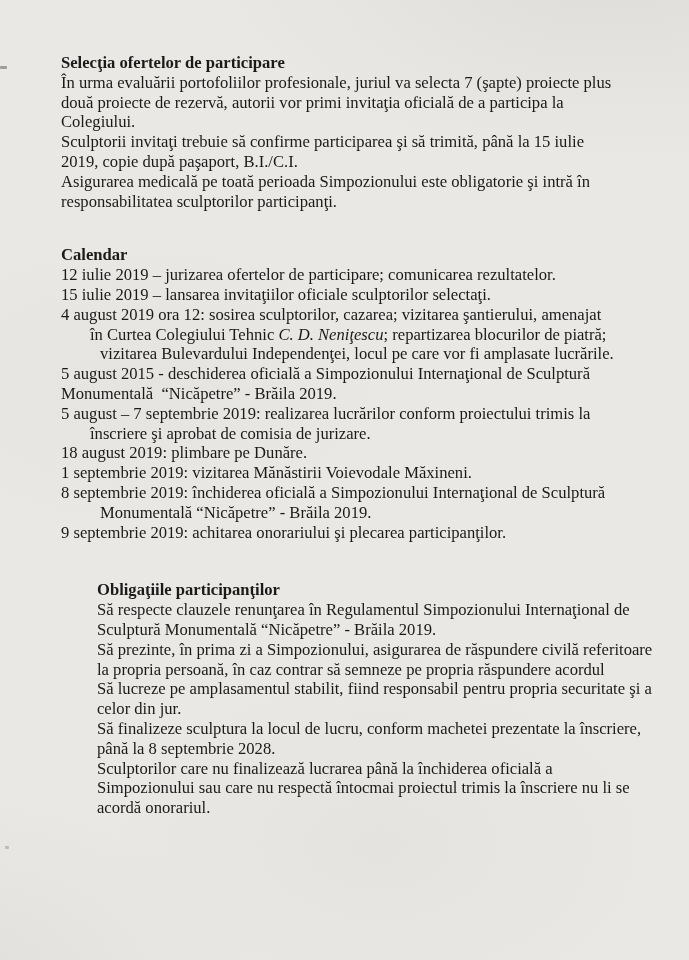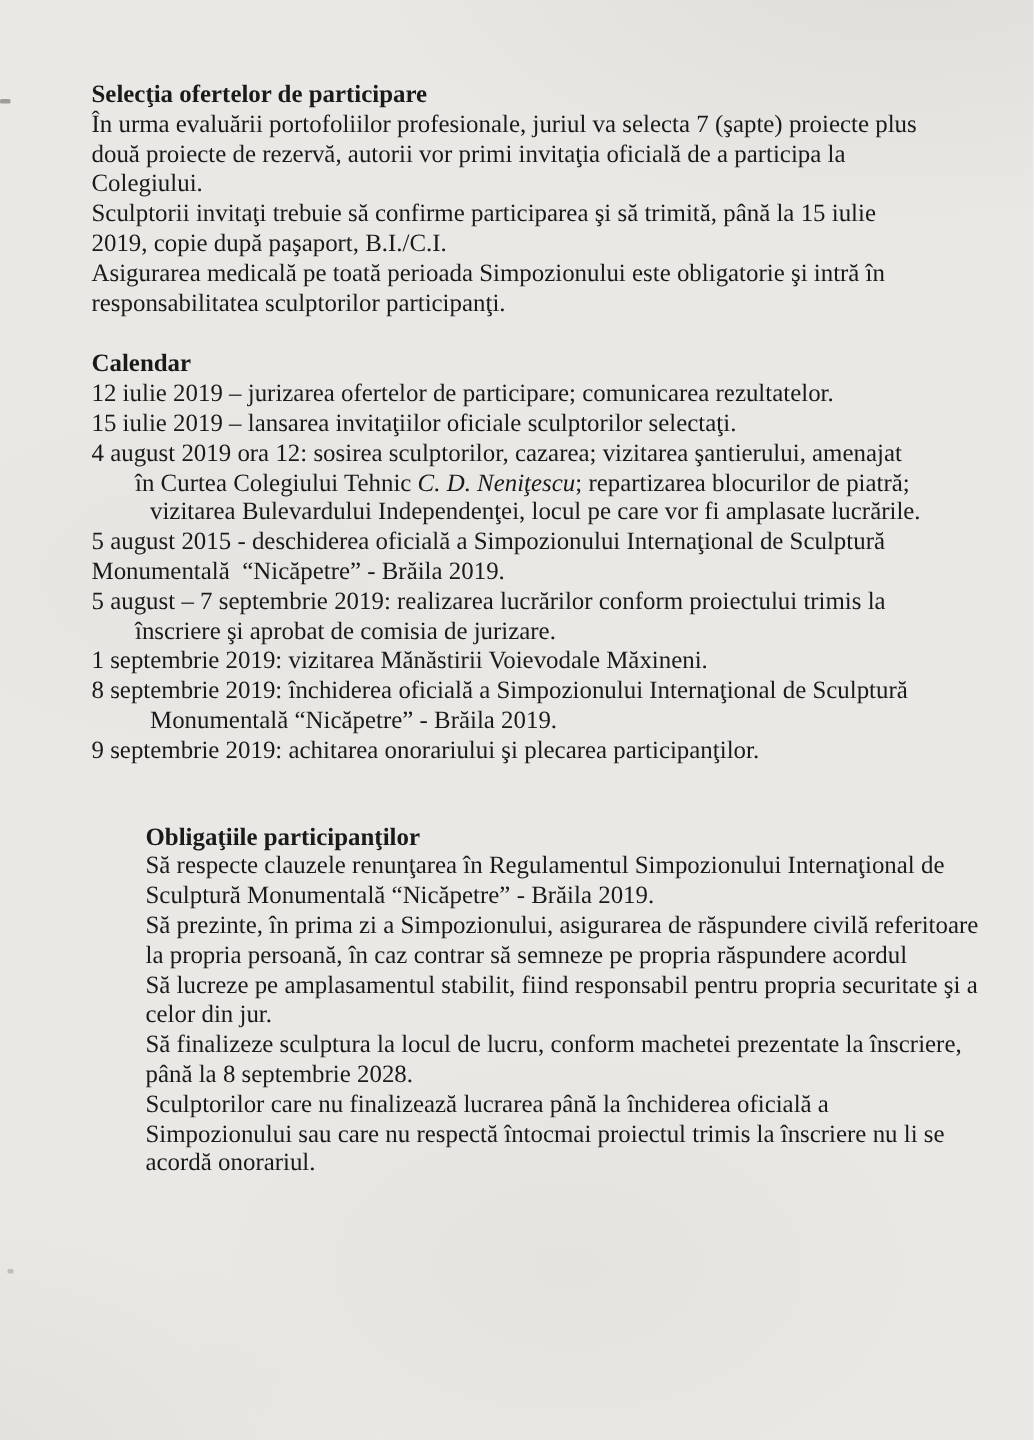--- a/index.html
+++ b/index.html
@@ -25,21 +25,21 @@
     left: 61px;
     top: 53px;
     font-size: 16.6px;
     line-height: 19.8px;
   }
   .heading { font-weight: bold; white-space: pre; }
   .line { white-space: pre; }
   .indent-1 { padding-left: 29px; }
   .indent-2 { padding-left: 39px; }
   .italic { font-style: italic; }
-  .section-2 { margin-top: 21px; }
+  .section-2 { margin-top: 34px; }
   .section-3 { margin-top: 38px; margin-left: 36px; }
   .scan-speck { position: absolute; border-radius: 1px; }
   .speck-1 { left: 0; top: 66px; width: 7px; height: 3px; background: #77766f; opacity: .65; }
   .speck-2 { left: 5px; top: 846px; width: 4px; height: 3px; background: #b4b3ae; opacity: .8; }
 </style>
 </head>
 <body>
 
 <div class="page" style="--bg: #e9e8e5; --ink: #1a1a1a;">
   <div class="scan-speck speck-1"></div>
@@ -59,20 +59,21 @@
         <div class="heading">Calendar</div>
         <div class="line"><span class="">12 iulie 2019 – jurizarea ofertelor de participare; comunicarea rezultatelor.</span></div>
         <div class="line"><span class="">15 iulie 2019 – lansarea invitaţiilor oficiale sculptorilor selectaţi.</span></div>
         <div class="line"><span class="">4 august 2019 ora 12: sosirea sculptorilor, cazarea; vizitarea şantierului, amenajat</span></div>
         <div class="line indent-1"><span class="">în Curtea Colegiului Tehnic </span><span class="italic">C. D. Neniţescu</span><span class="">; repartizarea blocurilor de piatră;</span></div>
         <div class="line indent-2"><span class="">vizitarea Bulevardului Independenţei, locul pe care vor fi amplasate lucrările.</span></div>
         <div class="line"><span class="">5 august 2015 - deschiderea oficială a Simpozionului Internaţional de Sculptură</span></div>
         <div class="line"><span class="">Monumentală  “Nicăpetre” - Brăila 2019.</span></div>
         <div class="line"><span class="">5 august – 7 septembrie 2019: realizarea lucrărilor conform proiectului trimis la</span></div>
         <div class="line indent-1"><span class="">înscriere şi aprobat de comisia de jurizare.</span></div>
+        <div class="line"><span class="">18 august 2019: plimbare pe Dunăre.</span></div>
         <div class="line"><span class="">1 septembrie 2019: vizitarea Mănăstirii Voievodale Măxineni.</span></div>
         <div class="line"><span class="">8 septembrie 2019: închiderea oficială a Simpozionului Internaţional de Sculptură</span></div>
         <div class="line indent-2"><span class="">Monumentală “Nicăpetre” - Brăila 2019.</span></div>
         <div class="line"><span class="">9 septembrie 2019: achitarea onorariului şi plecarea participanţilor.</span></div>
       </section>
       <section class="section section-3">
         <div class="heading">Obligaţiile participanţilor</div>
         <div class="line"><span class="">Să respecte clauzele renunţarea în Regulamentul Simpozionului Internaţional de</span></div>
         <div class="line"><span class="">Sculptură Monumentală “Nicăpetre” - Brăila 2019.</span></div>
         <div class="line"><span class="">Să prezinte, în prima zi a Simpozionului, asigurarea de răspundere civilă referitoare</span></div>

